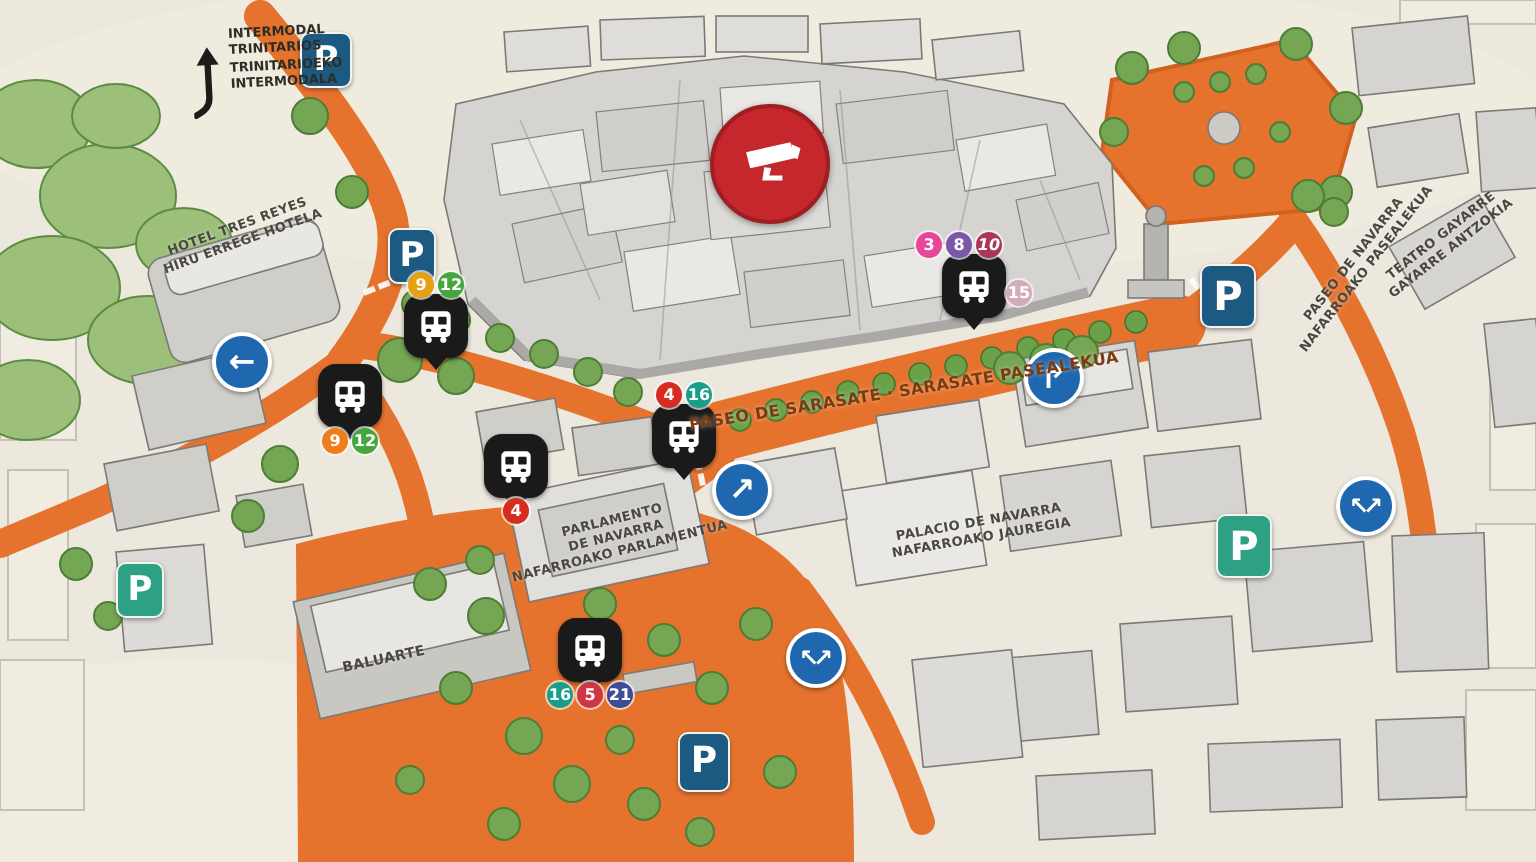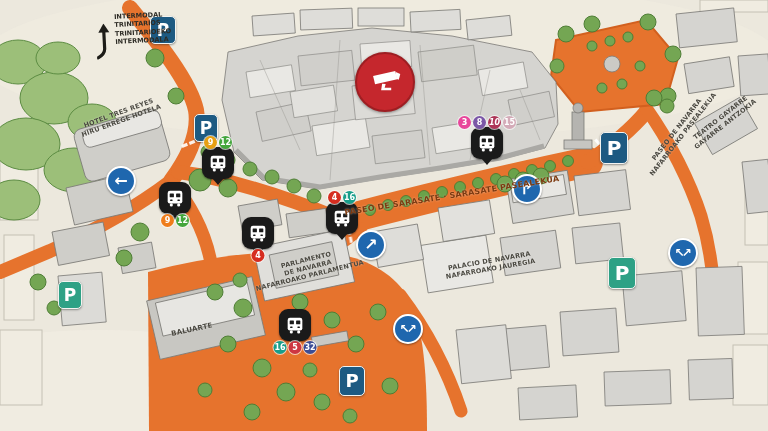--- a/index.html
+++ b/index.html
@@ -279,21 +279,21 @@
             <rect x="6.5" y="13.5" width="3" height="1.8" rx="0.9" fill="#1a1a1a"></rect>
             <rect x="14.5" y="13.5" width="3" height="1.8" rx="0.9" fill="#1a1a1a"></rect>
             <circle cx="8" cy="19.5" r="1.7" fill="#fff"></circle>
             <circle cx="16" cy="19.5" r="1.7" fill="#fff"></circle>
           </svg>
         </div>
         <div class="badges above">
           <div class="badge" style="background: rgb(232, 70, 155);">3</div>
           <div class="badge" style="background: rgb(123, 87, 167);">8</div>
           <div class="badge" style="background: rgb(173, 53, 87); font-style: italic;">10</div>
-          <div class="badge" style="background: rgb(212, 171, 184);">15</div>
+          <div class="badge" style="background: rgb(212, 171, 184); margin-top: 24px;">15</div>
         </div>
       </div>
       <div class="busstop" style="left: 218px; top: 163px;">
         <div class="busicon" style="background: rgb(26, 26, 26);">
           <svg viewBox="0 0 24 24">
             <rect x="4" y="4" width="16" height="14" rx="2.5" fill="#fff"></rect>
             <rect x="6.2" y="7" width="4.6" height="4.2" rx="0.6" fill="#1a1a1a"></rect>
             <rect x="13.2" y="7" width="4.6" height="4.2" rx="0.6" fill="#1a1a1a"></rect>
             <rect x="6.5" y="13.5" width="3" height="1.8" rx="0.9" fill="#1a1a1a"></rect>
             <rect x="14.5" y="13.5" width="3" height="1.8" rx="0.9" fill="#1a1a1a"></rect>
@@ -364,21 +364,21 @@
             <rect x="13.2" y="7" width="4.6" height="4.2" rx="0.6" fill="#1a1a1a"></rect>
             <rect x="6.5" y="13.5" width="3" height="1.8" rx="0.9" fill="#1a1a1a"></rect>
             <rect x="14.5" y="13.5" width="3" height="1.8" rx="0.9" fill="#1a1a1a"></rect>
             <circle cx="8" cy="19.5" r="1.7" fill="#fff"></circle>
             <circle cx="16" cy="19.5" r="1.7" fill="#fff"></circle>
           </svg>
         </div>
         <div class="badges below">
           <div class="badge" style="background: rgb(24, 158, 138);">16</div>
           <div class="badge" style="background: rgb(205, 54, 66);">5</div>
-          <div class="badge" style="background: rgb(59, 77, 150);">32</div>
+          <div class="badge" style="background: rgb(59, 77, 150);">21</div>
         </div>
       </div>
       <div class="tsign" style="left: 121px; top: 181px; background: rgb(31, 103, 174);">
         <span>←</span>
       </div>
       <div class="tsign" style="left: 527px; top: 189px; background: rgb(31, 103, 174);">
         <span>↱</span>
       </div>
       <div class="tsign" style="left: 371px; top: 245px; background: rgb(31, 103, 174);">
         <span>↗</span>

